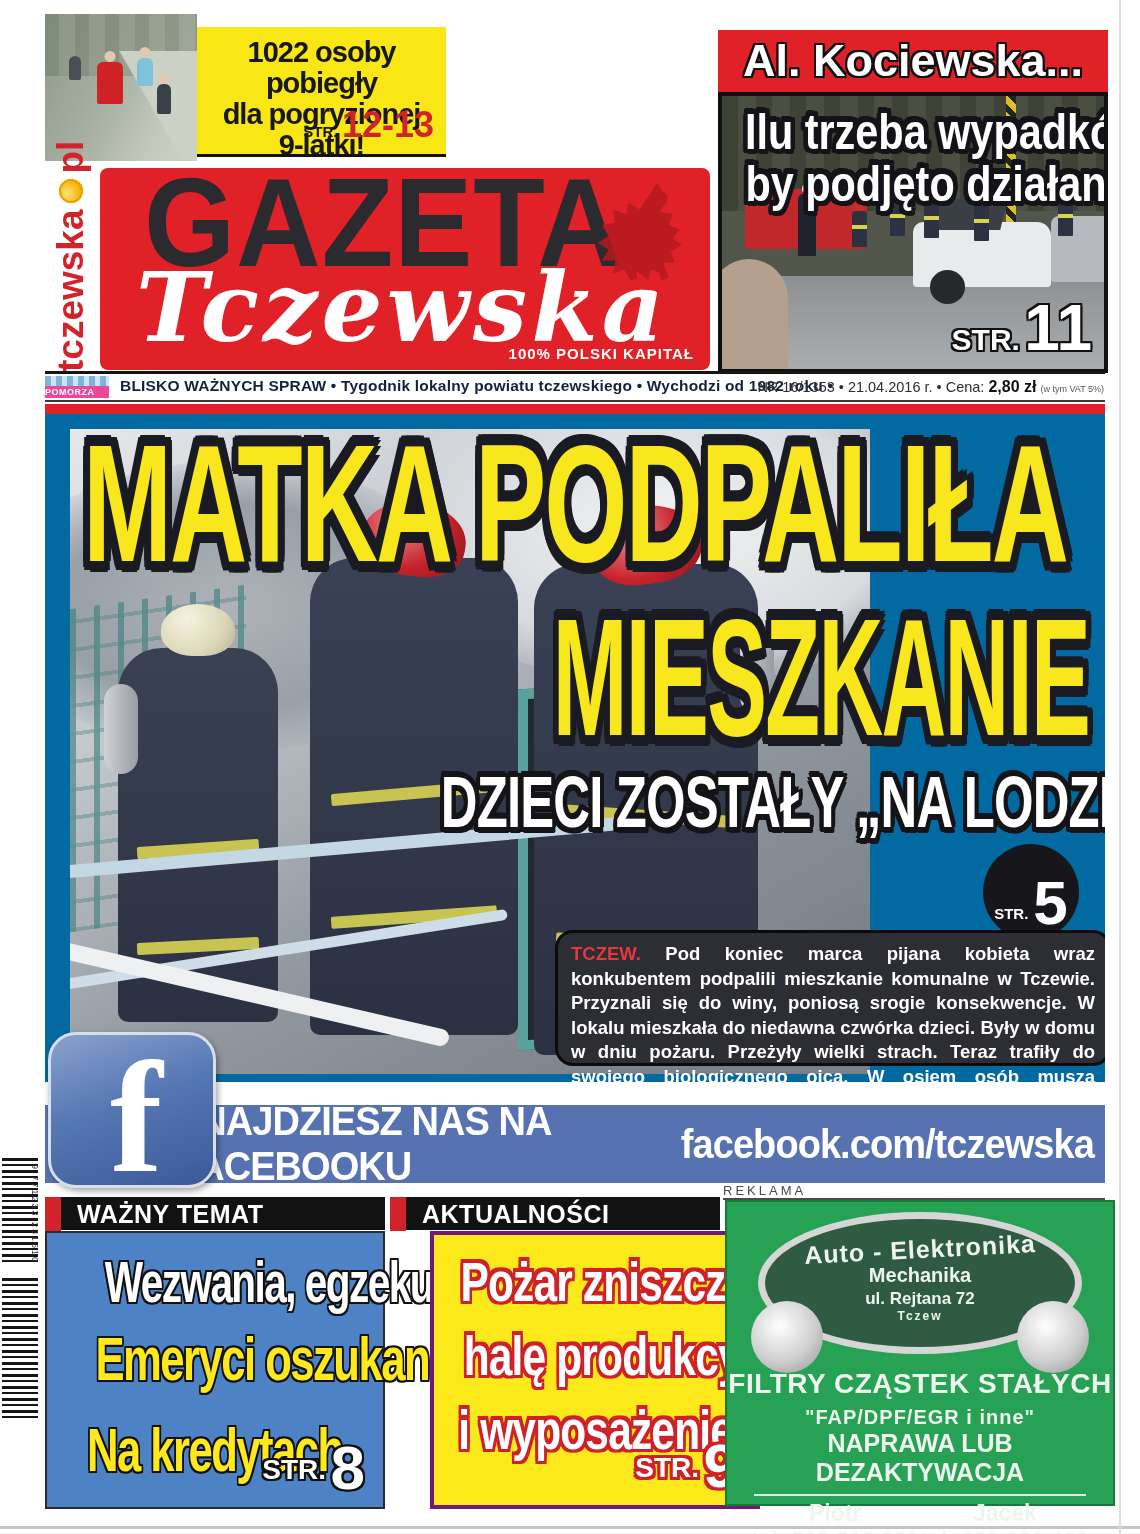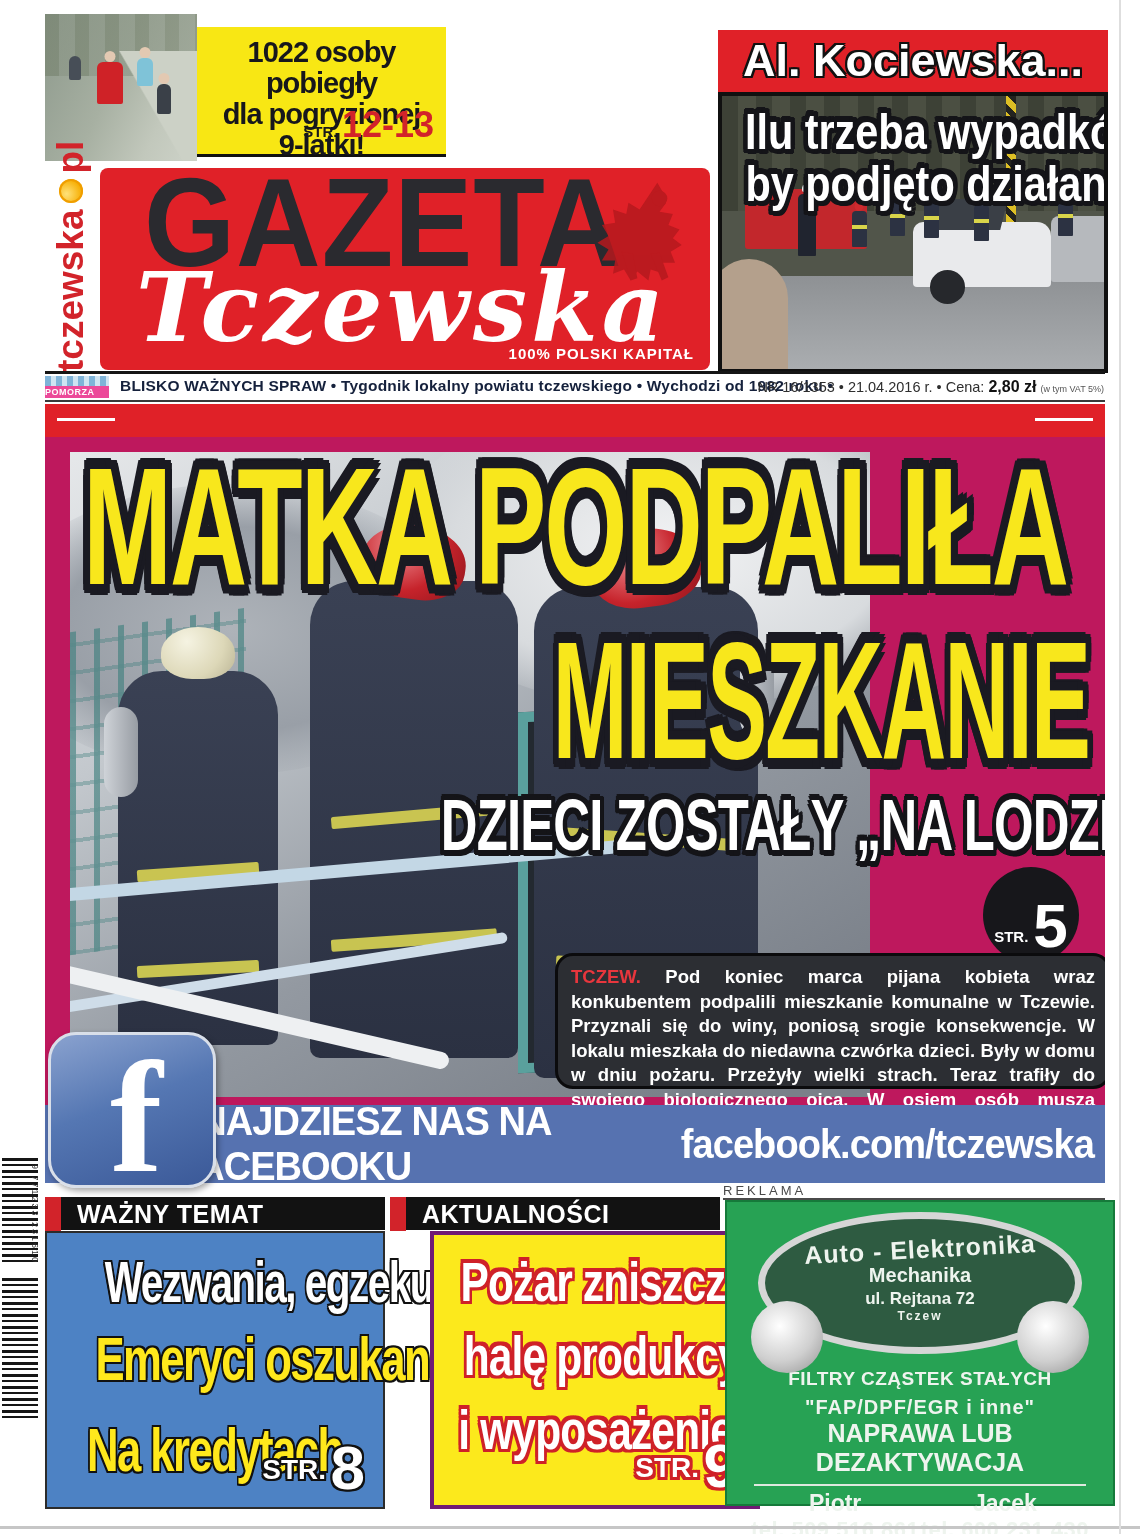--- a/index.html
+++ b/index.html
@@ -96,21 +96,21 @@
   .info-right .vat{font-size:9px;color:#555;}
 
   
   .region-bar{left:45px;top:404px;width:1060px;height:33px;background:#e02128;}
   .region-strip{position:absolute;left:78px;right:78px;top:5px;height:22px;background:#fff;
     display:flex;align-items:center;justify-content:center;}
   .region-strip span{color:#d2232a;font-weight:bold;font-size:17.5px;letter-spacing:1.5px;}
   .region-line{position:absolute;top:14px;width:58px;height:3px;background:#fff;}
 
   
-  .hero{left:45px;top:437px;width:1060px;height:668px;background:#be185d;overflow:hidden;}
+  .hero{left:45px;top:414px;width:1060px;height:668px;background:#0369a1;overflow:hidden;}
   .hero-photo{position:absolute;left:25px;top:15px;width:800px;height:645px;overflow:hidden;
     background:linear-gradient(150deg,#e6e8ea 0%,#c3c8cd 30%,#9399a1 60%,#7a8089 90%);}
   .smoke{position:absolute;left:40%;top:-10%;width:70%;height:50%;border-radius:50%;
     background:radial-gradient(ellipse at center,#f2f3f4 0%,#d8dbde 55%,transparent 75%);}
   .smoke2{position:absolute;left:-10%;top:5%;width:60%;height:45%;border-radius:50%;
     background:radial-gradient(ellipse at center,#aeb3b9 0%,#999fa7 50%,transparent 75%);}
   .teal-grid{position:absolute;left:0;top:26%;width:22%;height:50%;opacity:.75;transform:skewY(-8deg);
     background:repeating-linear-gradient(90deg,rgba(64,128,126,.85) 0 6px,transparent 6px 24px),
                repeating-linear-gradient(0deg,rgba(64,128,126,.5) 0 4px,transparent 4px 28px);}
   .window-frame{position:absolute;left:56%;top:40%;width:16%;height:56%;border:10px solid #5aa09d;
@@ -182,21 +182,21 @@
   .ad{left:725px;top:1200px;width:390px;height:306px;background:#27a254;border:2px solid #157a3a;
     box-sizing:border-box;text-align:center;color:#eef4ee;}
   .ad-oval{position:absolute;left:50%;top:10px;transform:translateX(-50%);width:324px;height:142px;
     background:#2e5b41;border:7px solid #d6d6d6;border-radius:50%;box-sizing:border-box;}
   .ad-oval .t1{margin-top:16px;font-weight:bold;font-size:25px;letter-spacing:1px;transform:rotate(-3deg);}
   .ad-oval .t2{font-weight:bold;font-size:20px;}
   .ad-oval .t3{font-weight:bold;font-size:17px;margin-top:2px;}
   .ad-oval .t4{font-weight:bold;font-size:12px;letter-spacing:2px;}
   .wheel{position:absolute;width:72px;height:72px;border-radius:50%;
     background:radial-gradient(circle at 40% 35%,#ffffff,#cfcfcf 55%,#909090);}
-  .ad-h{margin-top:166px;font-weight:bold;font-size:19px;letter-spacing:.5px;}
+  .ad-h{margin-top:166px;font-weight:bold;font-size:28px;letter-spacing:.5px;}
   .ad-s1{font-weight:bold;font-size:20px;margin-top:6px;letter-spacing:1px;}
   .ad-s2{font-weight:bold;font-size:25px;letter-spacing:0px;}
   .ad-div{width:86%;height:2px;background:#dfe8df;margin:7px auto 4px auto;}
   .ad-contacts{display:flex;justify-content:space-between;padding:0 24px;}
   .ad-contacts .col{text-align:center;}
   .ad-contacts .nm{font-weight:bold;font-size:23px;}
   .ad-contacts .tel{font-weight:bold;font-size:22px;letter-spacing:.5px;}
 
   
   .barcode{left:2px;top:1158px;width:36px;height:262px;
@@ -271,20 +271,24 @@
           <i></i>
           <b></b>
         </div>
       <div class="acc-man" style="left:88%;top:38%;">
           <i></i>
           <b></b>
         </div>
       <div class="acc-ped"></div>
       <div class="overlay-head" style="top:8px;"><span class="cond ob4" style="font-size:46px;transform:scale(.9,1.1);">Ilu trzeba wypadków,</span></div>
       <div class="overlay-head" style="top:60px;"><span class="cond ob4" style="font-size:46px;transform:scale(.9,1.1);">by podjęto działania?</span></div>
+      <div class="str11">
+        <span class="ob2" style="font-size:30px;">STR.</span>
+        <span class="ob2" style="font-size:64px;">11</span>
+      </div>
     </div>
   </div>
 
   <div class="abs vert-site">
     <span class="w">tczewska</span>
     <span class="dot"></span>
     <span class="w">pl</span>
   </div>
 
   <div class="abs logo-box">

